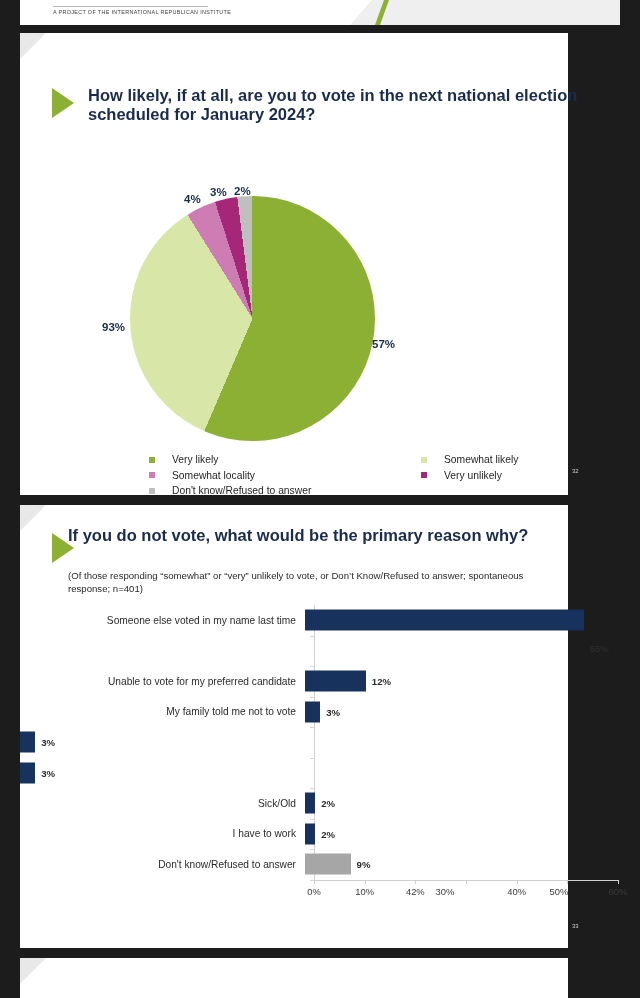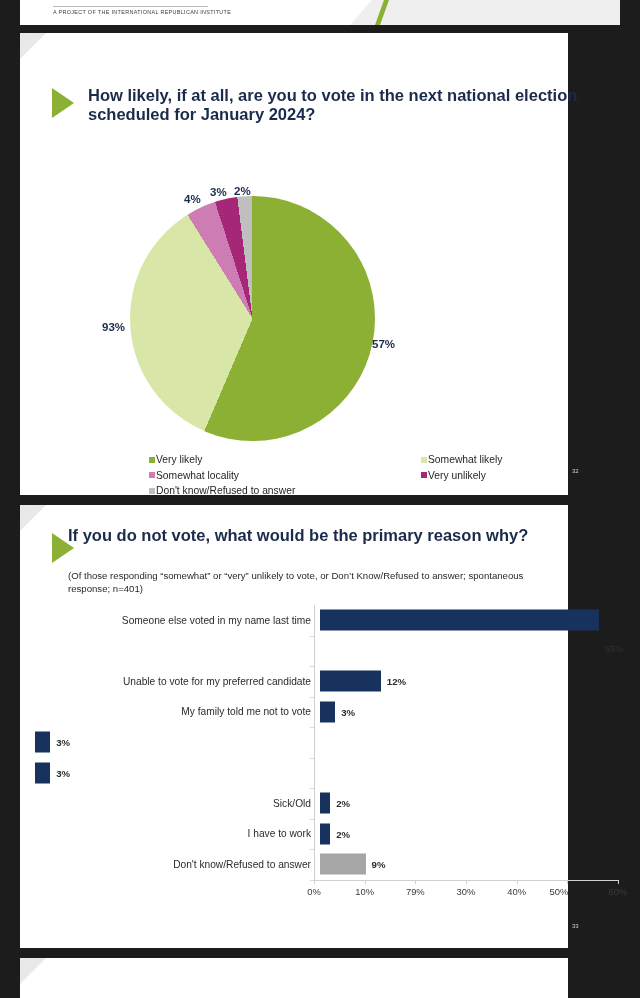--- a/index.html
+++ b/index.html
@@ -78,31 +78,31 @@
   }
   .pie-label {
     position: absolute; font-size: 11.5px; font-weight: bold; color: #1b2b4b;
     white-space: nowrap;
   }
 
   
   .legend { position: absolute; left: 98px; top: 421px; width: 420px; }
   .legend-row { position: relative; height: 15.5px; }
   .legend-item {
-    position: absolute; display: flex; align-items: center; gap: 1px;
+    position: absolute; display: flex; align-items: center; gap: 17px;
     font-size: 10.3px; color: #1f1f1f; white-space: nowrap; padding-left: 31px;
   }
   .legend-item.col1 { left: 0; }
   .legend-item.col2 { left: 272px; }
   .swatch { width: 6px; height: 6px; display: inline-block; flex: none; }
 
   
   .barchart { position: absolute; left: 0; top: 622px; width: 600px; height: 310px; }
   .bar-row {
-    position: absolute; left: 15px; width: 600px; height: 30.5px;
+    position: absolute; left: 0; width: 600px; height: 30.5px;
     display: flex; align-items: center; justify-content: center;
   }
   .bar-cat {
     width: 285px; text-align: right; padding-right: 9px;
     font-size: 10.2px; color: #2b2b2b; white-space: nowrap;
     box-sizing: border-box;
   }
   .bar-track { position: relative; flex: 1; height: 100%; }
   .bar {
     position: absolute; left: 0; top: 50%; transform: translateY(-50%);
@@ -257,23 +257,23 @@
             <div class="bar gray" style="width: 45.6px; background: rgb(166, 166, 166);"></div>
             <div class="bar-val" style="left: 51.6px;">9%</div>
           </div>
         </div>
         <div class="ytick" style="top: 274.5px;"></div>
         <div class="tick-mark" style="left: 294px;"></div>
         <div class="tick-label" style="left: 294px;">0%</div>
         <div class="tick-mark" style="left: 344.667px;"></div>
         <div class="tick-label" style="left: 344.667px;">10%</div>
         <div class="tick-mark" style="left: 395.333px;"></div>
-        <div class="tick-label" style="left: 395.333px;">79%</div>
+        <div class="tick-label" style="left: 395.333px;">42%</div>
         <div class="tick-mark" style="left: 446px;"></div>
-        <div class="tick-label" style="left: 446px;">30%</div>
+        <div class="tick-label" style="left: 425px;">30%</div>
         <div class="tick-mark" style="left: 496.667px;"></div>
         <div class="tick-label" style="left: 496.667px;">40%</div>
         <div class="tick-mark" style="left: 547.333px;"></div>
         <div class="tick-label" style="left: 539px;">50%</div>
         <div class="tick-mark" style="left: 598px;"></div>
         <div class="tick-label" style="left: 598px;">60%</div>
       </div>
 
     <div class="page-number" style="left:552px; top:418px;">33</div>
   </div>

